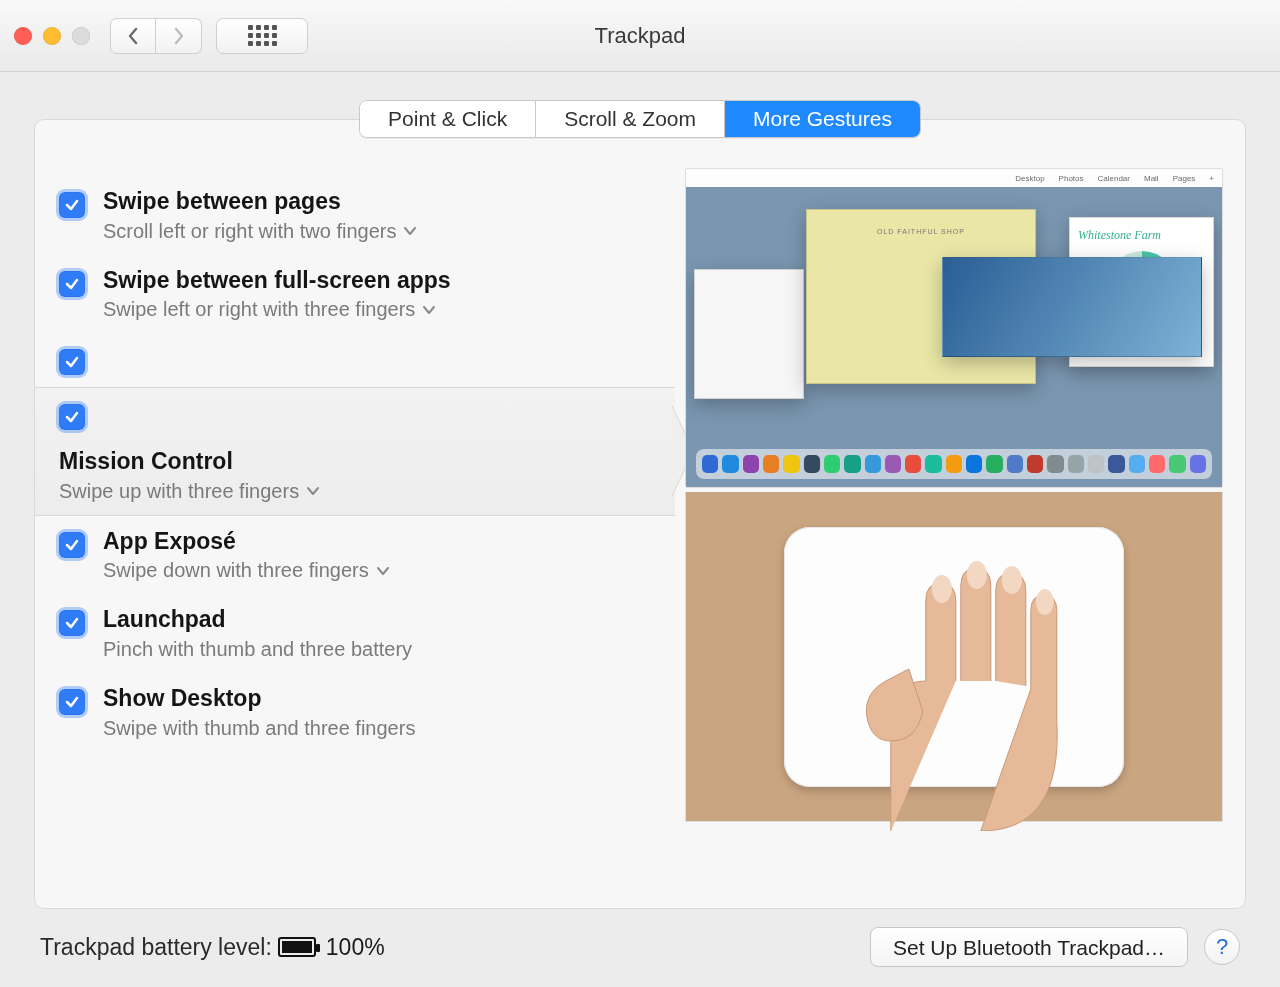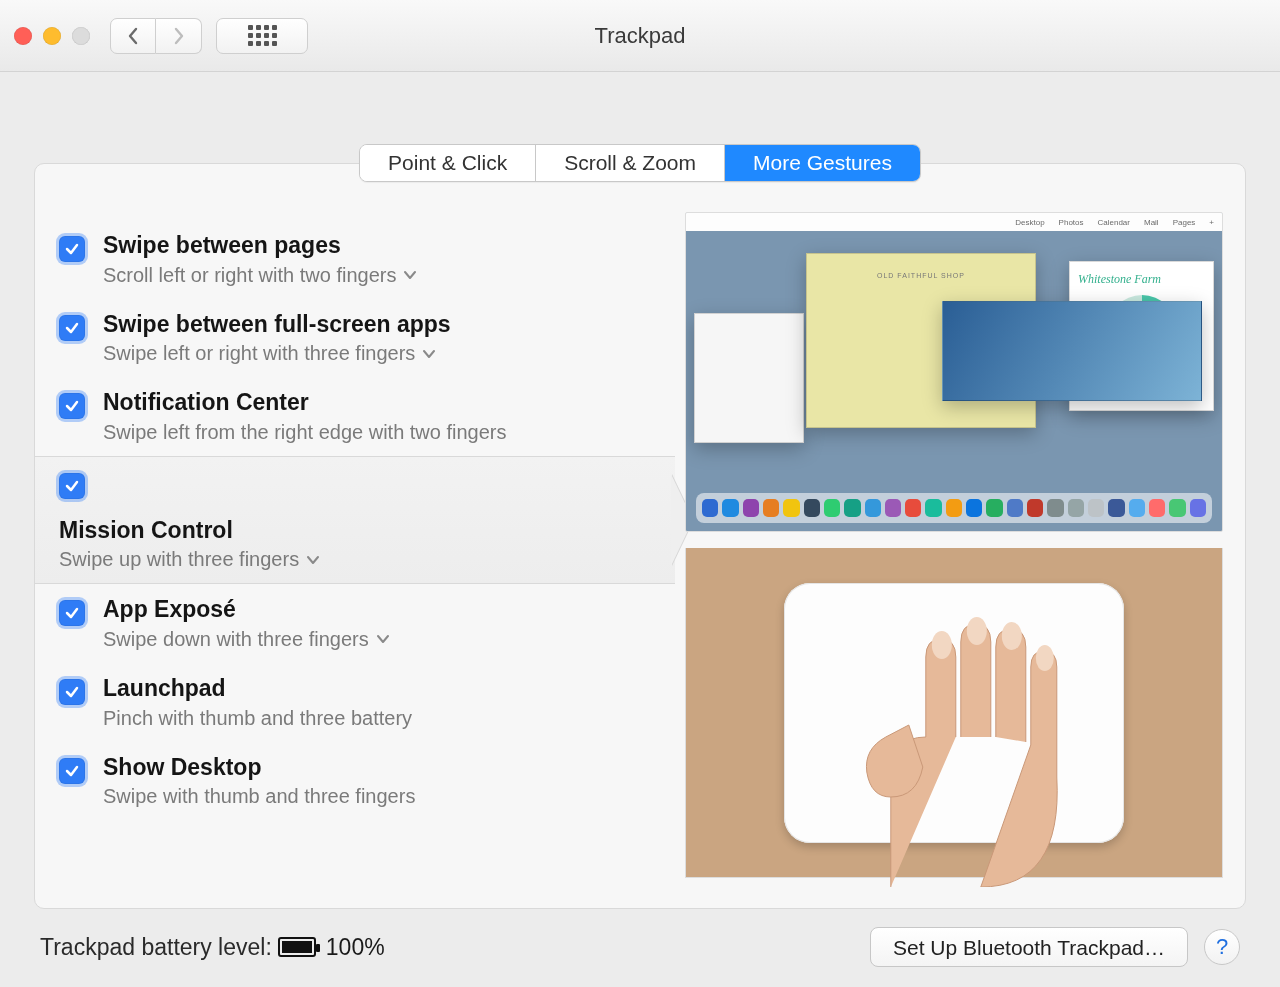--- a/index.html
+++ b/index.html
@@ -79,21 +79,20 @@
   
   .content { padding:28px 34px 20px; height:calc(100% - 72px); display:flex; flex-direction:column;}
 
   
   .segmented-wrap{display:flex;justify-content:center;position:relative;z-index:2;}
   .segmented{
     display:flex; height:38px;
     border:1px solid var(--segmented-border); border-radius:8px; overflow:hidden;
     background:#fff;
     box-shadow:0 1px 1px rgba(0,0,0,.05);
-    margin-top:44px;
   }
   .seg{
     padding:0 28px; display:flex; align-items:center; font-size:21px; color:#333; background:#fff;
     border-right:1px solid var(--segmented-border);
   }
   .seg:last-child{border-right:none;}
   .seg.active{background:var(--segmented-active); color:#fff;}
 
   
   .panel{
@@ -126,21 +125,21 @@
     flex:0 0 26px; margin-top:4px;
     width:26px;height:26px;border-radius:6px;background:var(--accent);
     box-shadow:0 0 0 3px var(--accent-glow), inset 0 0 0 1px rgba(0,0,0,.05);
     display:flex;align-items:center;justify-content:center;color:#fff;font-size:18px;font-weight:700;
   }
   .gesture-text .title{font-size:23px;font-weight:700;color:#151515;line-height:1.2;}
   .gesture-text .desc{font-size:20px;color:var(--subtext);margin-top:4px;display:flex;align-items:center;gap:8px;}
   .chev-down{font-size:14px;color:#8a8a8a;}
 
   
-  .preview{flex:1; display:flex; flex-direction:column; padding:0 22px 0 10px; gap:4px;justify-content:space-between;}
+  .preview{flex:1; display:flex; flex-direction:column; padding:0 22px 0 10px; gap:4px;}
   .preview-screen{
     height:320px; border:1px solid #ddd; border-radius:2px; overflow:hidden; position:relative;
     background:linear-gradient(#bcd4e8 0 18px, #7a96b0 18px 100%);
   }
   .menubar{height:18px;background:#fdfdfd;display:flex;align-items:center;justify-content:flex-end;gap:14px;padding:0 8px;font-size:8px;color:#6b6b6b;}
   .mc-row{position:absolute; left:0; right:0; top:30px; height:200px;}
   .mc-win{position:absolute;background:#fff;border:1px solid rgba(0,0,0,.15);box-shadow:0 6px 18px rgba(0,0,0,.25);}
   .mc-win.a{left:8px;top:70px;width:110px;height:130px;background:#f6f6f6;}
   .mc-win.b{left:120px;top:10px;width:230px;height:175px;background:#e9e6a6;}
   .mc-win.b::before{content:"OLD FAITHFUL SHOP";display:block;text-align:center;font-size:7px;letter-spacing:1px;color:#777;padding-top:18px;}
@@ -261,26 +260,20 @@
                   <path d="M1 2 L6 8 L11 2" stroke="#8a8a8a" stroke-width="2" fill="none" stroke-linecap="round" stroke-linejoin="round"></path>
                 </svg></span>
             </div>
           </div>
         </div>
         <div class="gesture">
           <div class="cb">
             <svg width="16" height="16" viewBox="0 0 16 16">
               <path d="M3 8 L7 12 L13 4" stroke="#fff" stroke-width="2.5" fill="none" stroke-linecap="round" stroke-linejoin="round"></path>
             </svg>
-          </div>
-          <div class="gesture-text">
-            <div class="title">Notification Center</div>
-            <div class="desc">
-              <span>Swipe left from the right edge with two fingers</span>
-            </div>
           </div>
         </div>
         <div class="gesture selected">
           <div class="cb">
             <svg width="16" height="16" viewBox="0 0 16 16">
               <path d="M3 8 L7 12 L13 4" stroke="#fff" stroke-width="2.5" fill="none" stroke-linecap="round" stroke-linejoin="round"></path>
             </svg>
           </div>
           <div class="gesture-text">
             <div class="title">Mission Control</div>

